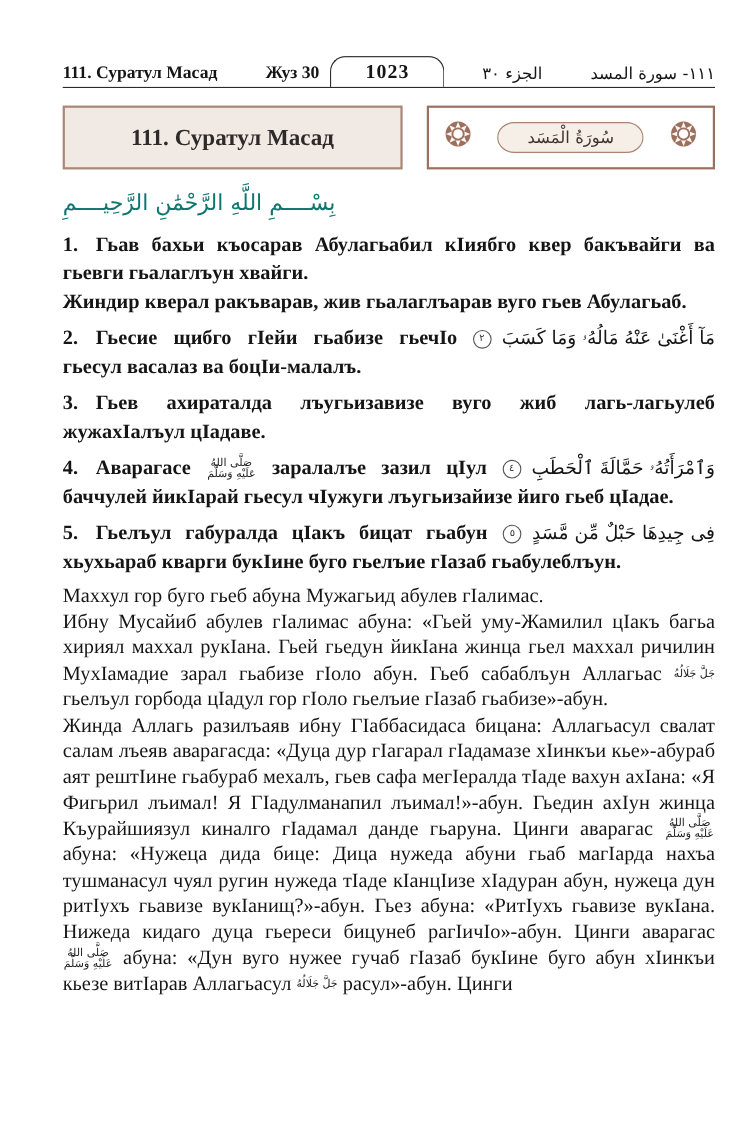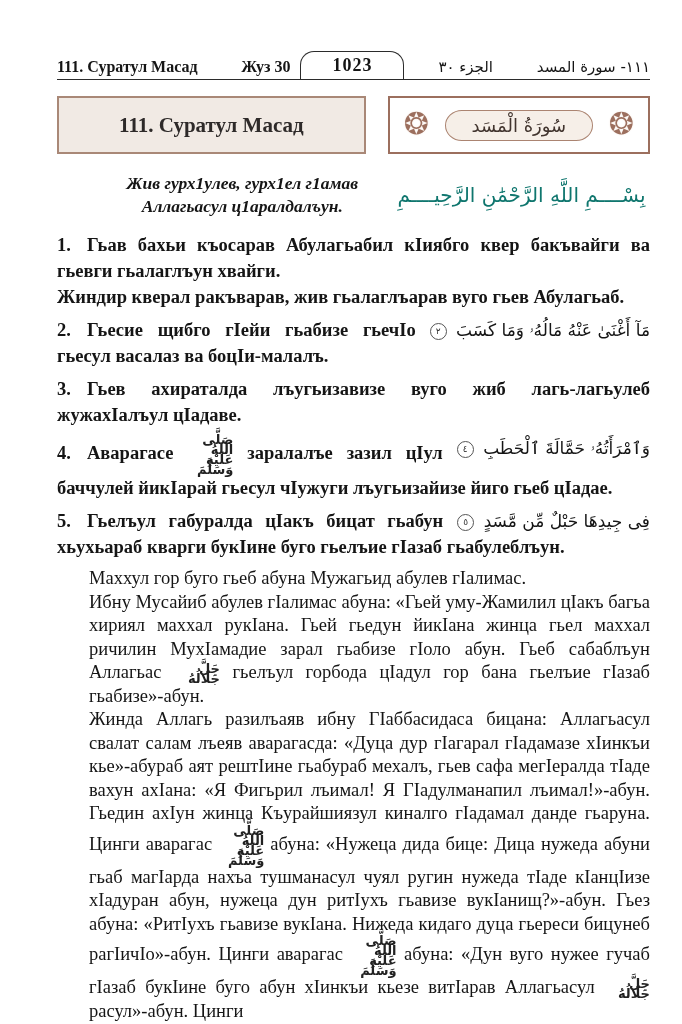--- a/index.html
+++ b/index.html
@@ -47,21 +47,21 @@
   }
   .orn-star{
     position:absolute;top:50%;transform:translateY(-54%);
     font-size:30px;color:#9c6f5e;line-height:1;
     text-shadow:0 0 2px #f3e7de;
   }
   .orn-star.left{left:14px;} .orn-star.right{right:14px;}
   .cartouche{
     background:#f6efe8;border:1.5px solid #ab8471;border-radius:24px/22px;
     padding:4px 26px;direction:rtl;
-    font-family:"DejaVu Sans",sans-serif;font-size:18px;color:#41342e;
+    font-family:"DejaVu Sans",sans-serif;font-size:15px;color:#41342e;
     box-shadow:0 0 0 3px #f6efe8 inset;
   }
 
   
   .basmala-row{display:flex;margin-top:18px;align-items:center;}
   .invocation{
     flex:1.25;text-align:center;font-weight:bold;font-style:italic;
     font-size:17.5px;line-height:1.32;padding-left:30px;
   }
   .basmala-ar{
@@ -81,28 +81,28 @@
     font-family:"DejaVu Sans",sans-serif;font-size:17px;line-height:24px;
     padding-left:14px;padding-top:1px;white-space:nowrap;
   }
   .aya-mark{
     display:inline-block;width:15px;height:15px;border:1px solid #555;
     border-radius:50%;font-size:9px;line-height:15px;text-align:center;
     vertical-align:middle;margin-right:4px;color:#333;
   }
   .vnum{display:inline-block;min-width:30px;}
   .saws{
-    font-family:"DejaVu Sans",sans-serif;font-size:13px;direction:rtl;
+    font-family:"DejaVu Sans",sans-serif;font-size:10px;direction:rtl;
     display:inline-block;vertical-align:middle;line-height:10px;max-width:46px;
-    font-weight:bold;color:#222;
+    font-weight:normal;color:#222;text-align:center;
   }
   .verse-cont{display:block;}
 
   
-  .commentary{margin-top:2px;font-size:18.5px;line-height:23.5px;text-align:justify;margin-left:32px;}
+  .commentary{margin-top:2px;font-size:18.5px;line-height:23.5px;text-align:justify;}
   .commentary p{margin:0;}
   .it{}
 </style>
 </head>
 <body>
 
 <div class="page">
 
   <div class="runhead">
     <span class="rh-left">111. Суратул Масад</span>
@@ -119,24 +119,20 @@
       <span>111. Суратул Масад</span>
     </div>
     <div class="orn-box">
       <span class="orn-star left">❂</span>
       <span class="cartouche">سُورَةُ الْمَسَد</span>
       <span class="orn-star right">❂</span>
     </div>
   </div>
 
   <div class="basmala-row">
-    <div class="invocation">
-      <span>Жив гурх1улев, гурх1ел г1амав</span><br>
-      <span>Аллагьасул ц1аралдалъун.</span>
-    </div>
     <div class="basmala-ar">بِسْــــمِ اللَّهِ الرَّحْمَٰنِ الرَّحِيــــمِ</div>
   </div>
 
   <div class="verses">
 
     <div class="verse">
       <span class="vnum">1.</span><span>Гьав бахьи къосарав Абулагьабил кIиябго квер бакъвайги ва гьевги гьалаглъун хвайги.</span>
       <span class="verse-cont">Жиндир кверал ракъварав, жив гьалаглъарав вуго гьев Абулагьаб.</span>
     </div>
 
@@ -156,18 +152,18 @@
 
     <div class="verse">
       <span class="ar"><span>فِى جِيدِهَا حَبْلٌ مِّن مَّسَدٍ</span> <span class="aya-mark">٥</span></span>
       <span class="vnum">5.</span><span>Гьелъул габуралда цIакъ бицат гьабун хьухьараб кварги букIине буго гьелъие гIазаб гьабулеблъун.</span>
     </div>
   </div>
 
   <div class="commentary">
     <p><span>Маххул гор буго гьеб абуна Мужагьид абулев гIалимас.</span></p>
 
-    <p><span>Ибну Мусайиб абулев гIалимас абуна: «Гьей уму-Жамилил цIакъ багьа хириял маххал рукIана. Гьей гьедун йикIана жинца гьел маххал ричилин МухIамадие зарал гьабизе гIоло абун. Гьеб сабаблъун Аллагьас </span><span class="saws">جَلَّ جَلَالُهُ</span><span> гьелъул горбода цIадул гор бана гьелъие гIазаб гьабизе»-абун.</span></p>
+    <p><span>Ибну Мусайиб абулев гIалимас абуна: «Гьей уму-Жамилил цIакъ багьа хириял маххал рукIана. Гьей гьедун йикIана жинца гьел маххал ричилин МухIамадие зарал гьабизе гIоло абун. Гьеб сабаблъун Аллагьас </span><span class="saws">جَلَّ جَلَالُهُ</span><span> гьелъул горбода цIадул гор гIоло гьелъие гIазаб гьабизе»-абун.</span></p>
 
     <p><span>Жинда Аллагь разилъаяв ибну ГIаббасидаса бицана: Аллагьасул свалат салам лъеяв аварагасда: </span><span class="it">«Дуца дур гIагарал гIадамазе хIинкъи кье»-абураб аят рештIине гьабураб мехалъ, гьев сафа мегIералда тIаде вахун ахIана: «Я Фигьрил лъимал! Я ГIадулманапил лъимал!»-абун. Гьедин ахIун жинца Къурайшиязул киналго гIадамал данде гьаруна. Цинги аварагас </span><span class="saws">صَلَّى اللهُ عَلَيْهِ وَسَلَّمَ</span><span class="it"> абуна: «Нужеца дида бице: Дица нужеда абуни гьаб магIарда нахъа тушманасул чуял ругин нужеда тIаде кIанцIизе хIадуран абун, нужеца дун ритIухъ гьавизе вукIанищ?»-абун. Гьез абуна: «РитIухъ гьавизе вукIана. Нижеда кидаго дуца гьереси бицунеб рагIичIо»-абун. Цинги аварагас </span><span class="saws">صَلَّى اللهُ عَلَيْهِ وَسَلَّمَ</span><span class="it"> абуна: «Дун вуго нужее гучаб гIазаб букIине буго абун хIинкъи кьезе витIарав Аллагьасул </span><span class="saws">جَلَّ جَلَالُهُ</span><span class="it"> расул»</span><span>-абун. Цинги</span></p>
   </div>
 
 </div>
 
 </body></html>

